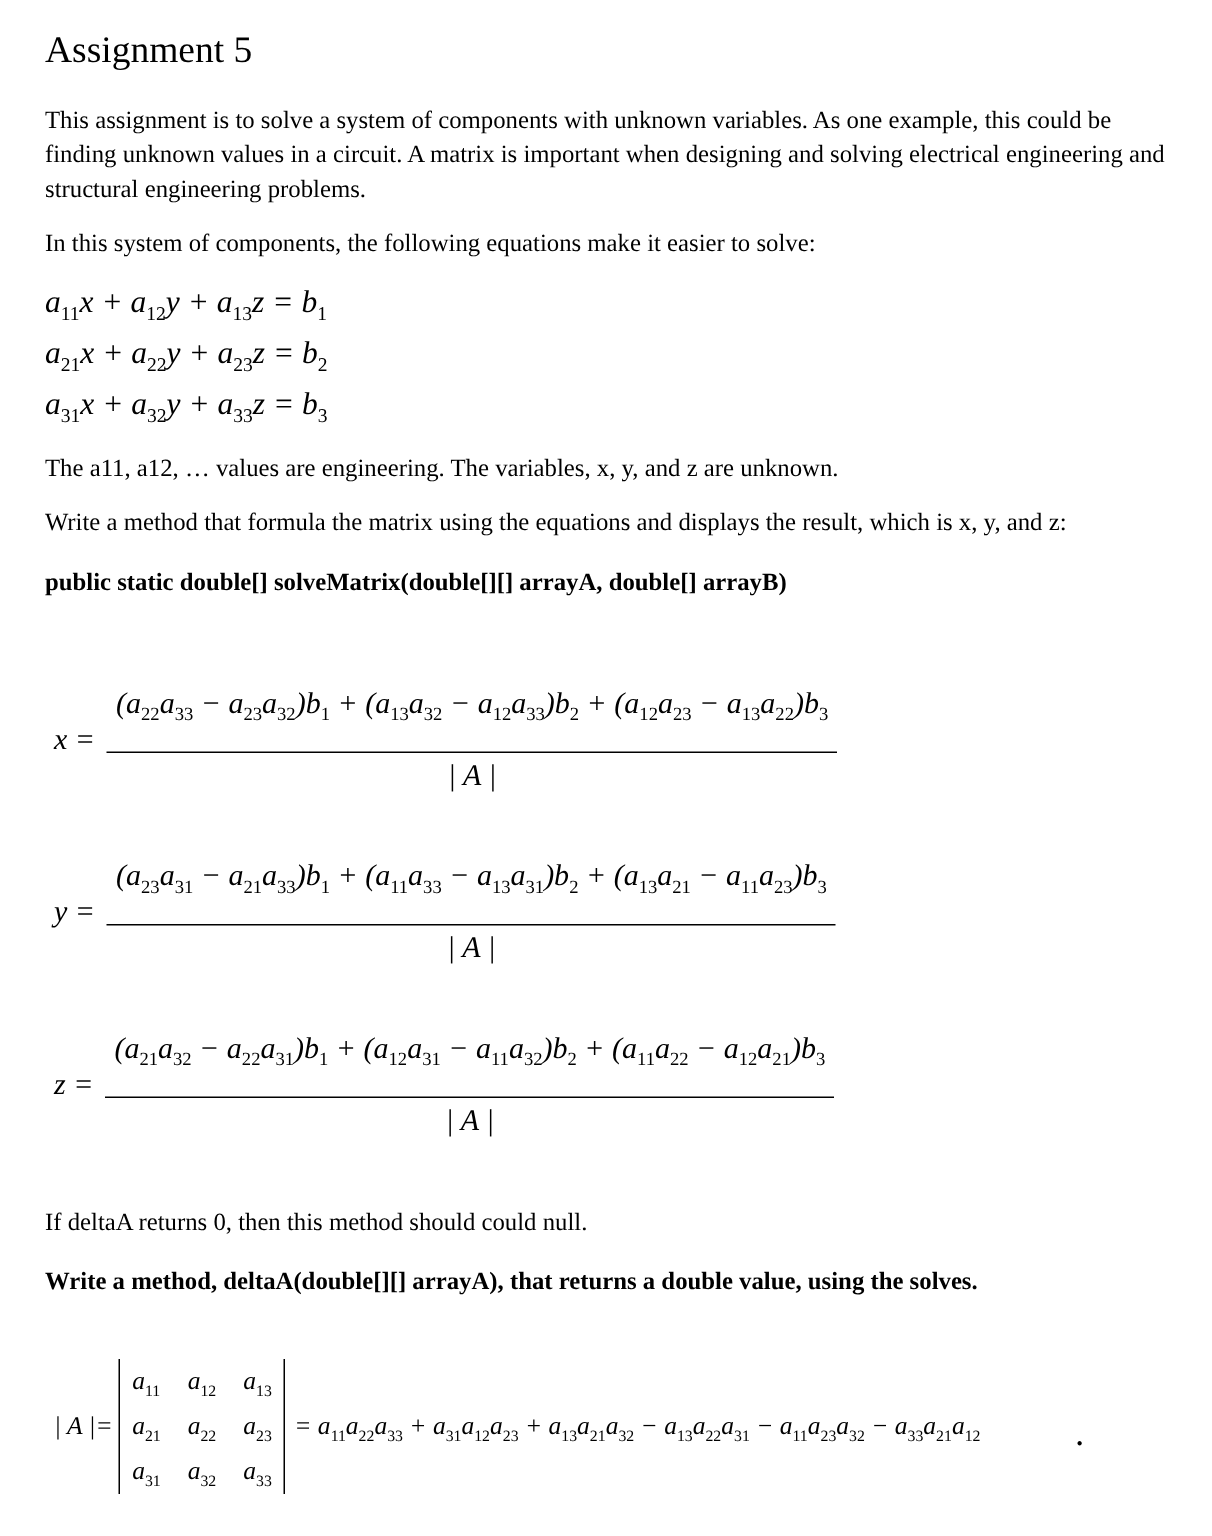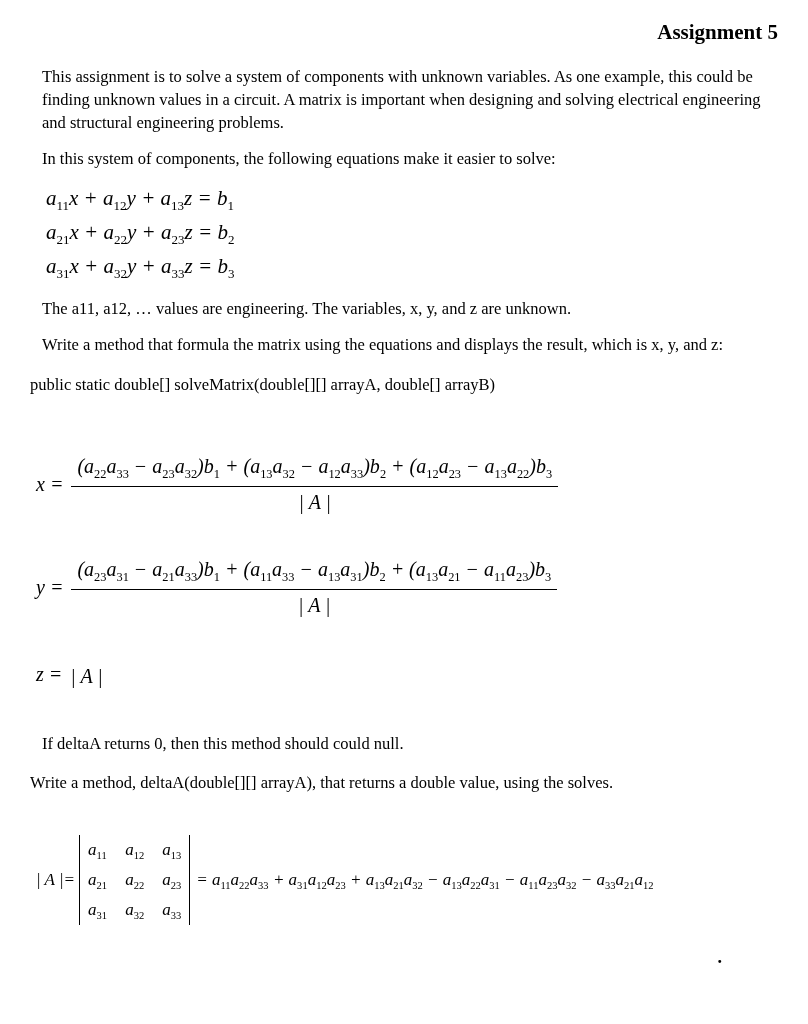--- a/index.html
+++ b/index.html
@@ -8,59 +8,59 @@
     width: 808px;
     min-height: 1024px;
     background: #ffffff;
     color: #000000;
     font-family: "Liberation Serif", serif;
     position: relative;
   }
   .page { padding: 14px 30px 10px 30px; }
 
   .title {
-    font-size: 21px;
-    font-weight: 700;
-    text-align: right;
+    font-size: 25px;
+    font-weight: 400;
+    text-align: left;
     margin: 6px 0 20px 0;
   }
   .heading {
     font-size: 18px;
     font-weight: 700;
     margin: 20px 0 10px 0;
   }
   .para {
     font-size: 16.5px;
     line-height: 1.4;
-    margin: 13px 12px;
+    margin: 13px 0;
     max-width: 750px;
   }
   .bold-line {
     font-size: 16.5px;
-    font-weight: 400;
+    font-weight: 700;
     margin: 18px 0;
     max-width: 760px;
   }
 
   .math { font-style: italic; font-family: "Liberation Serif", serif; }
   .math sub { font-style: normal; font-size: 0.62em; line-height: 0; }
 
   .equations { margin: 16px 0 18px 0; }
-  .eq { font-size: 21px; margin: 9px 16px; }
+  .eq { font-size: 21px; margin: 9px 0; }
 
   .formula-block { margin: 60px 0 0 6px; }
   .formula-row {
     display: flex;
     align-items: center;
     margin: 44px 0;
     font-size: 20px;
   }
   .formula-row .lhs { margin-right: 8px; white-space: nowrap; }
   .fraction { display: inline-flex; flex-direction: column; text-align: center; }
-  .fraction .num { border-bottom: 1.4px solid #000; padding: 0 6px 8px 6px; white-space: nowrap; }
+  .fraction .num { border-bottom: 1.4px solid #000; padding: 0 6px 20px 6px; white-space: nowrap; }
   .fraction .den { padding-top: 4px; }
 
   .after-formulas { margin-top: 44px; }
 
   .det-row {
     display: flex;
     align-items: center;
     margin: 42px 0 0 6px;
     font-size: 17px;
   }
@@ -124,20 +124,21 @@
       <span class="lhs">y =</span>
       <span class="fraction">
         <span class="num">(a<sub>23</sub>a<sub>31</sub> − a<sub>21</sub>a<sub>33</sub>)b<sub>1</sub> + (a<sub>11</sub>a<sub>33</sub> − a<sub>13</sub>a<sub>31</sub>)b<sub>2</sub> + (a<sub>13</sub>a<sub>21</sub> − a<sub>11</sub>a<sub>23</sub>)b<sub>3</sub></span>
         <span class="den">| A |</span>
       </span>
     </div>
 
     <div class="formula-row math">
       <span class="lhs">z =</span>
       <span class="fraction">
+        <span class="num">(a<sub>21</sub>a<sub>32</sub> − a<sub>22</sub>a<sub>31</sub>)b<sub>1</sub> + (a<sub>12</sub>a<sub>31</sub> − a<sub>11</sub>a<sub>32</sub>)b<sub>2</sub> + (a<sub>11</sub>a<sub>22</sub> − a<sub>12</sub>a<sub>21</sub>)b<sub>3</sub></span>
         <span class="den">| A |</span>
       </span>
     </div>
 
   </div>
 
   <p class="para after-formulas">If deltaA returns 0, then this method should could null.</p>
 
   <div class="bold-line">Write a method, deltaA(double[][] arrayA), that returns a double value, using the solves.</div>
 

